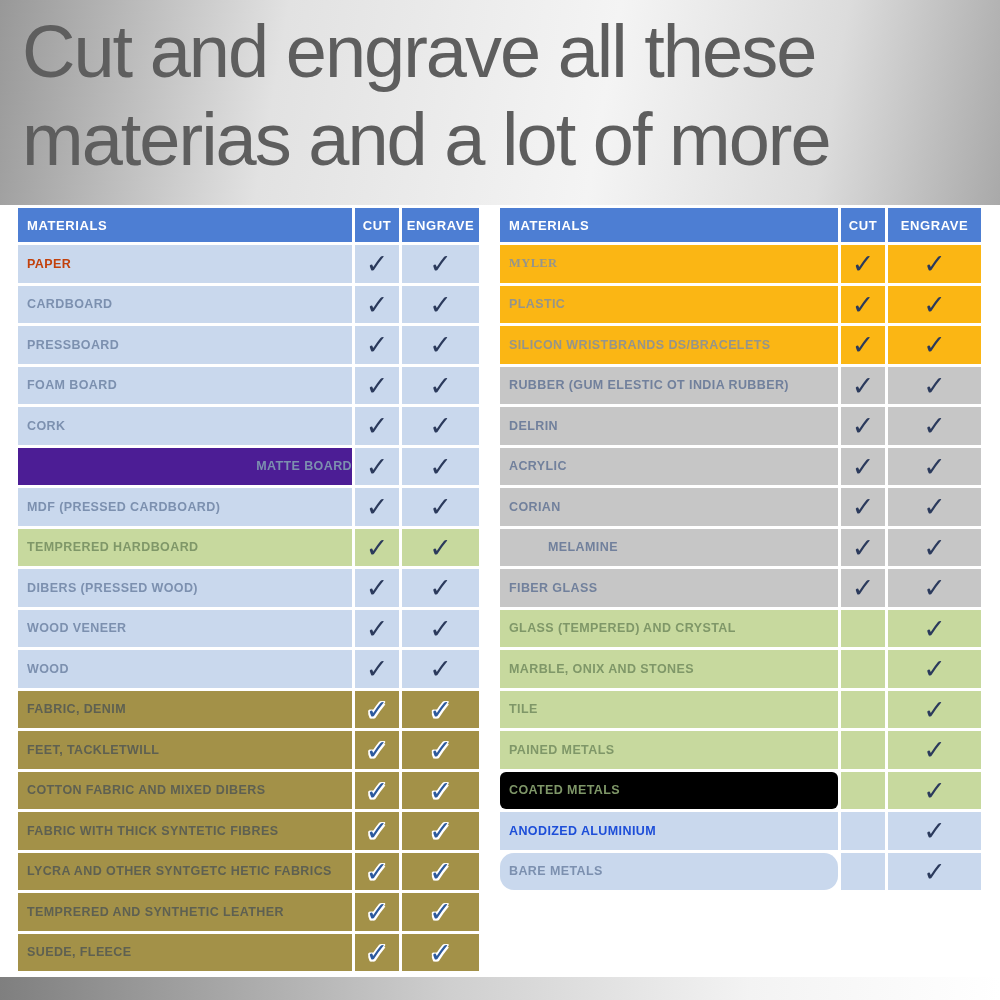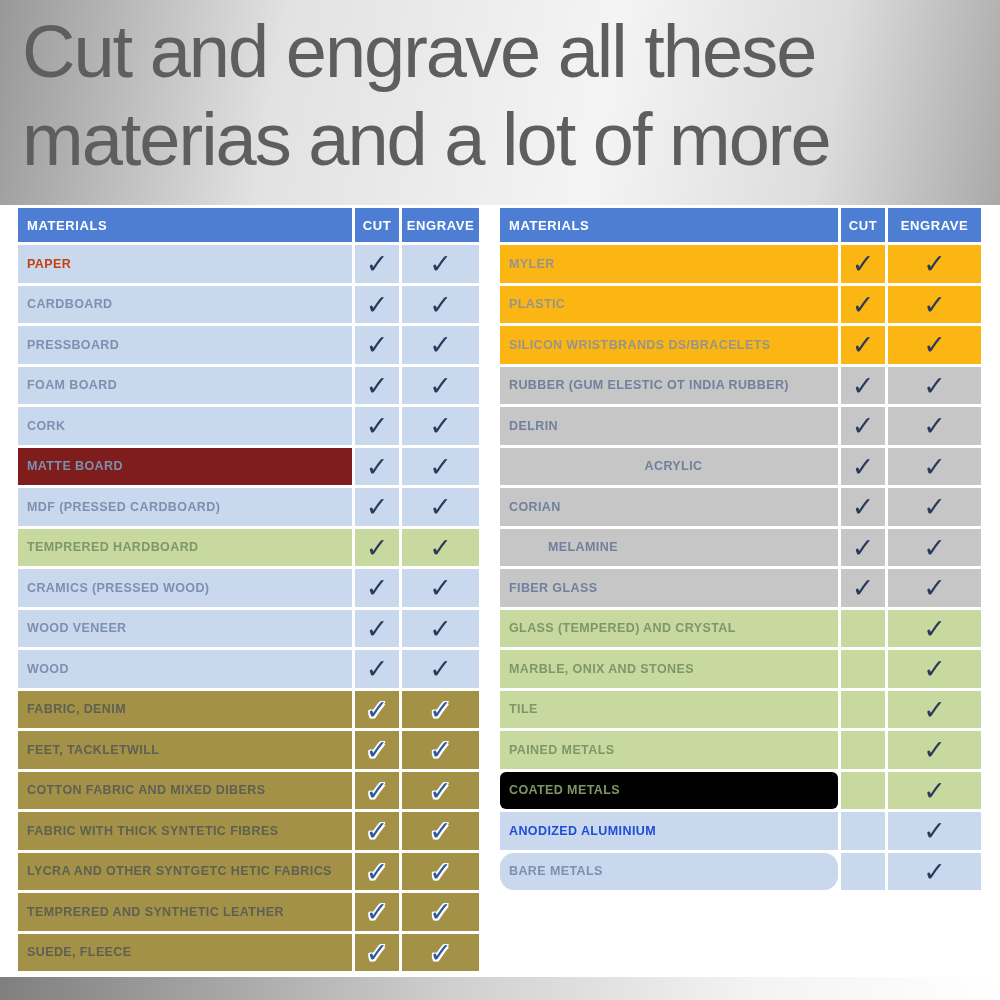--- a/index.html
+++ b/index.html
@@ -94,36 +94,36 @@
           <td class="label" style="background: rgb(201, 216, 237); color: rgb(124, 144, 175);">FOAM BOARD</td>
           <td class="check" style="background: rgb(201, 216, 237);"><span class="mark">✓</span></td>
           <td class="check" style="background: rgb(201, 216, 237);"><span class="mark">✓</span></td>
         </tr>
         <tr>
           <td class="label" style="background: rgb(201, 216, 237); color: rgb(124, 144, 175);">CORK</td>
           <td class="check" style="background: rgb(201, 216, 237);"><span class="mark">✓</span></td>
           <td class="check" style="background: rgb(201, 216, 237);"><span class="mark">✓</span></td>
         </tr>
         <tr>
-          <td class="label" style="background: #7f1d1d; color: rgb(124, 144, 175);">MATTE BOARD</td>
+          <td class="label" style="background: #4c1d95; color: rgb(124, 144, 175); text-align: right;">MATTE BOARD</td>
           <td class="check" style="background: rgb(201, 216, 237);"><span class="mark">✓</span></td>
           <td class="check" style="background: rgb(201, 216, 237);"><span class="mark">✓</span></td>
         </tr>
         <tr>
           <td class="label" style="background: rgb(201, 216, 237); color: rgb(124, 144, 175);">MDF (PRESSED CARDBOARD)</td>
           <td class="check" style="background: rgb(201, 216, 237);"><span class="mark">✓</span></td>
           <td class="check" style="background: rgb(201, 216, 237);"><span class="mark">✓</span></td>
         </tr>
         <tr>
           <td class="label" style="background: rgb(199, 217, 158); color: rgb(127, 151, 104);">TEMPRERED HARDBOARD</td>
           <td class="check" style="background: rgb(199, 217, 158);"><span class="mark">✓</span></td>
           <td class="check" style="background: rgb(199, 217, 158);"><span class="mark">✓</span></td>
         </tr>
         <tr>
-          <td class="label" style="background: rgb(201, 216, 237); color: rgb(124, 144, 175);">CRAMICS (PRESSED WOOD)</td>
+          <td class="label" style="background: rgb(201, 216, 237); color: rgb(124, 144, 175);">DIBERS (PRESSED WOOD)</td>
           <td class="check" style="background: rgb(201, 216, 237);"><span class="mark">✓</span></td>
           <td class="check" style="background: rgb(201, 216, 237);"><span class="mark">✓</span></td>
         </tr>
         <tr>
           <td class="label" style="background: rgb(201, 216, 237); color: rgb(124, 144, 175);">WOOD VENEER</td>
           <td class="check" style="background: rgb(201, 216, 237);"><span class="mark">✓</span></td>
           <td class="check" style="background: rgb(201, 216, 237);"><span class="mark">✓</span></td>
         </tr>
         <tr>
           <td class="label" style="background: rgb(201, 216, 237); color: rgb(124, 144, 175);">WOOD</td>
@@ -177,21 +177,21 @@
       </colgroup>
       <thead>
         <tr>
           <th class="h-label">MATERIALS</th>
           <th class="h-check">CUT</th>
           <th class="h-check">ENGRAVE</th>
         </tr>
       </thead>
       <tbody>
         <tr>
-          <td class="label" style="background: rgb(251, 182, 20); color: rgb(149, 149, 139);">MYLER</td>
+          <td class="label" style="background: rgb(251, 182, 20); color: rgb(149, 149, 139); font-family: Liberation Serif, serif;">MYLER</td>
           <td class="check" style="background: rgb(251, 182, 20);"><span class="mark">✓</span></td>
           <td class="check" style="background: rgb(251, 182, 20);"><span class="mark">✓</span></td>
         </tr>
         <tr>
           <td class="label" style="background: rgb(251, 182, 20); color: rgb(149, 149, 139);">PLASTIC</td>
           <td class="check" style="background: rgb(251, 182, 20);"><span class="mark">✓</span></td>
           <td class="check" style="background: rgb(251, 182, 20);"><span class="mark">✓</span></td>
         </tr>
         <tr>
           <td class="label" style="background: rgb(251, 182, 20); color: rgb(149, 149, 139);">SILICON WRISTBRANDS DS/BRACELETS</td>
@@ -202,21 +202,21 @@
           <td class="label" style="background: rgb(198, 198, 198); color: rgb(113, 128, 156);">RUBBER (GUM ELESTIC OT INDIA RUBBER)</td>
           <td class="check" style="background: rgb(198, 198, 198);"><span class="mark">✓</span></td>
           <td class="check" style="background: rgb(198, 198, 198);"><span class="mark">✓</span></td>
         </tr>
         <tr>
           <td class="label" style="background: rgb(198, 198, 198); color: rgb(113, 128, 156);">DELRIN</td>
           <td class="check" style="background: rgb(198, 198, 198);"><span class="mark">✓</span></td>
           <td class="check" style="background: rgb(198, 198, 198);"><span class="mark">✓</span></td>
         </tr>
         <tr>
-          <td class="label" style="background: rgb(198, 198, 198); color: rgb(113, 128, 156); text-align: center;">ACRYLIC</td>
+          <td class="label" style="background: rgb(198, 198, 198); color: rgb(113, 128, 156);">ACRYLIC</td>
           <td class="check" style="background: rgb(198, 198, 198);"><span class="mark">✓</span></td>
           <td class="check" style="background: rgb(198, 198, 198);"><span class="mark">✓</span></td>
         </tr>
         <tr>
           <td class="label" style="background: rgb(198, 198, 198); color: rgb(113, 128, 156);">CORIAN</td>
           <td class="check" style="background: rgb(198, 198, 198);"><span class="mark">✓</span></td>
           <td class="check" style="background: rgb(198, 198, 198);"><span class="mark">✓</span></td>
         </tr>
         <tr>
           <td class="label" style="background: rgb(198, 198, 198); color: rgb(113, 128, 156); padding-left: 48px;">MELAMINE</td>

